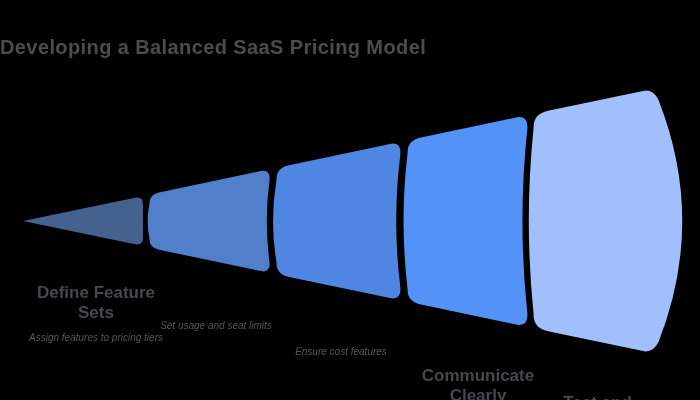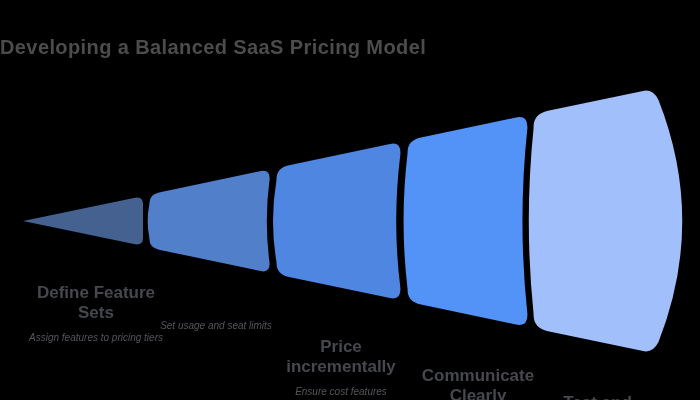--- a/index.html
+++ b/index.html
@@ -43,21 +43,20 @@
 <div class="stage-label s1">
   <div class="stage-title">Define Feature Sets</div>
   <div class="stage-subtitle">Assign features to pricing tiers</div>
 </div>
 
 <div class="stage-label s2">
   <div class="stage-subtitle">Set usage and seat limits</div>
 </div>
 
 <div class="stage-label s3">
-  <div class="stage-title">Price incrementally</div>
   <div class="stage-subtitle">Ensure cost features</div>
 </div>
 
 <div class="stage-label s4">
   <div class="stage-title">Communicate Clearly</div>
   <div class="stage-subtitle"></div>
 </div>
 
 <div class="stage-label s5">
   <div class="stage-title">Test and Iterate</div>

